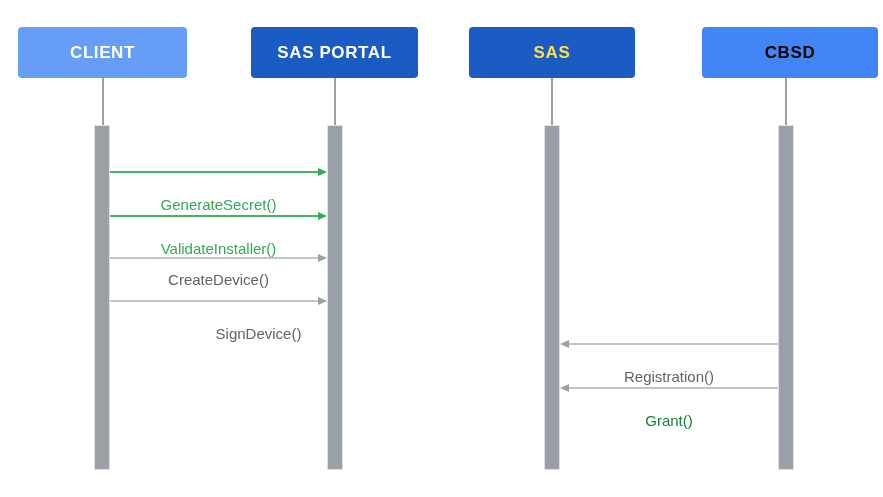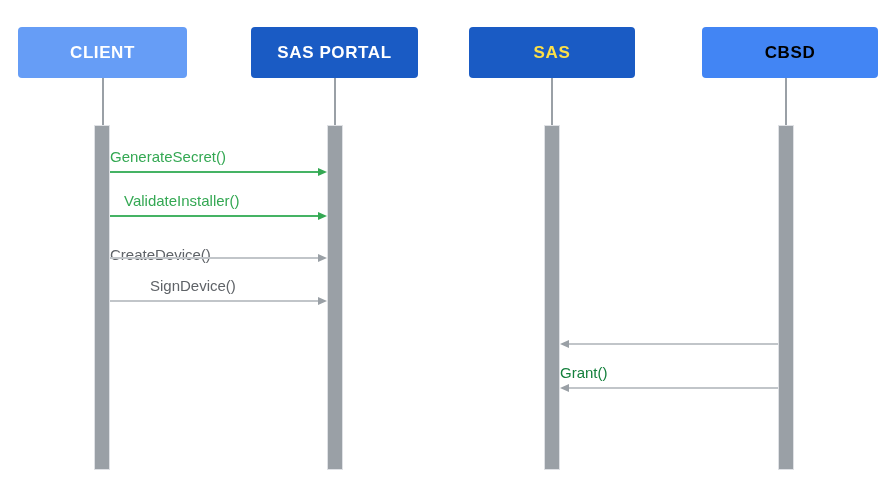--- a/index.html
+++ b/index.html
@@ -35,21 +35,23 @@
     top: 125px;
     width: 16px;
     height: 345px;
     box-sizing: border-box;
     border: 1px solid #dfe1e5;
   }
   .msg-label {
     position: absolute;
     height: 20px;
     line-height: 20px;
+    text-align: center;
     font-size: 15px;
+    margin-top: 48px;
   }
   .msg-line {
     position: absolute;
     height: 1.5px;
   }
   .msg-head {
     position: absolute;
     width: 0;
     height: 0;
   }
@@ -81,32 +83,33 @@
 
   <div class="activation-bar" style="left: 94px; background: rgb(154, 160, 166); border-color: rgb(223, 225, 229);"></div>
   <div class="activation-bar" style="left: 327px; background: rgb(154, 160, 166); border-color: rgb(223, 225, 229);"></div>
   <div class="activation-bar" style="left: 544px; background: rgb(154, 160, 166); border-color: rgb(223, 225, 229);"></div>
   <div class="activation-bar" style="left: 778px; background: rgb(154, 160, 166); border-color: rgb(223, 225, 229);"></div>
 
   <div class="msg-label" style="left: 110px; top: 147px; width: 217px; color: rgb(52, 168, 83);">GenerateSecret()</div>
   <div class="msg-line" style="left: 110px; top: 171px; width: 209px; background: rgb(69, 179, 100);"></div>
   <div class="msg-head right" style="left: 318px; top: 167.5px; border-left-color: rgb(52, 168, 83);"></div>
 
-  <div class="msg-label" style="left: 124px; top: 191px; width: 217px; color: rgb(52, 168, 83);">ValidateInstaller()</div>
+  <div class="msg-label" style="left: 110px; top: 191px; width: 217px; color: rgb(52, 168, 83);">ValidateInstaller()</div>
   <div class="msg-line" style="left: 110px; top: 215px; width: 209px; background: rgb(69, 179, 100);"></div>
   <div class="msg-head right" style="left: 318px; top: 211.5px; border-left-color: rgb(52, 168, 83);"></div>
 
-  <div class="msg-label" style="left: 110px; top: 245px; width: 217px; color: rgb(95, 99, 104);">CreateDevice()</div>
+  <div class="msg-label" style="left: 110px; top: 222px; width: 217px; color: rgb(95, 99, 104);">CreateDevice()</div>
   <div class="msg-line" style="left: 110px; top: 257px; width: 209px; background: rgb(193, 197, 201);"></div>
   <div class="msg-head right" style="left: 318px; top: 253.5px; border-left-color: rgb(154, 160, 166);"></div>
 
   <div class="msg-label" style="left: 110px; top: 276px; width: 217px; color: rgb(95, 99, 104); padding-left: 40px;">SignDevice()</div>
   <div class="msg-line" style="left: 110px; top: 300px; width: 209px; background: rgb(193, 197, 201);"></div>
   <div class="msg-head right" style="left: 318px; top: 296.5px; border-left-color: rgb(154, 160, 166);"></div>
 
+  <div class="msg-label" style="left: 560px; top: 319px; width: 218px; color: rgb(95, 99, 104);">Registration()</div>
   <div class="msg-line" style="left: 568px; top: 343px; width: 210px; background: rgb(193, 197, 201);"></div>
   <div class="msg-head left" style="left: 560px; top: 339.5px; border-right-color: rgb(154, 160, 166);"></div>
 
   <div class="msg-label" style="left: 560px; top: 363px; width: 218px; color: #15803d;">Grant()</div>
   <div class="msg-line" style="left: 568px; top: 387px; width: 210px; background: rgb(193, 197, 201);"></div>
   <div class="msg-head left" style="left: 560px; top: 383.5px; border-right-color: rgb(154, 160, 166);"></div>
 
 </div>
 
 </body></html>

